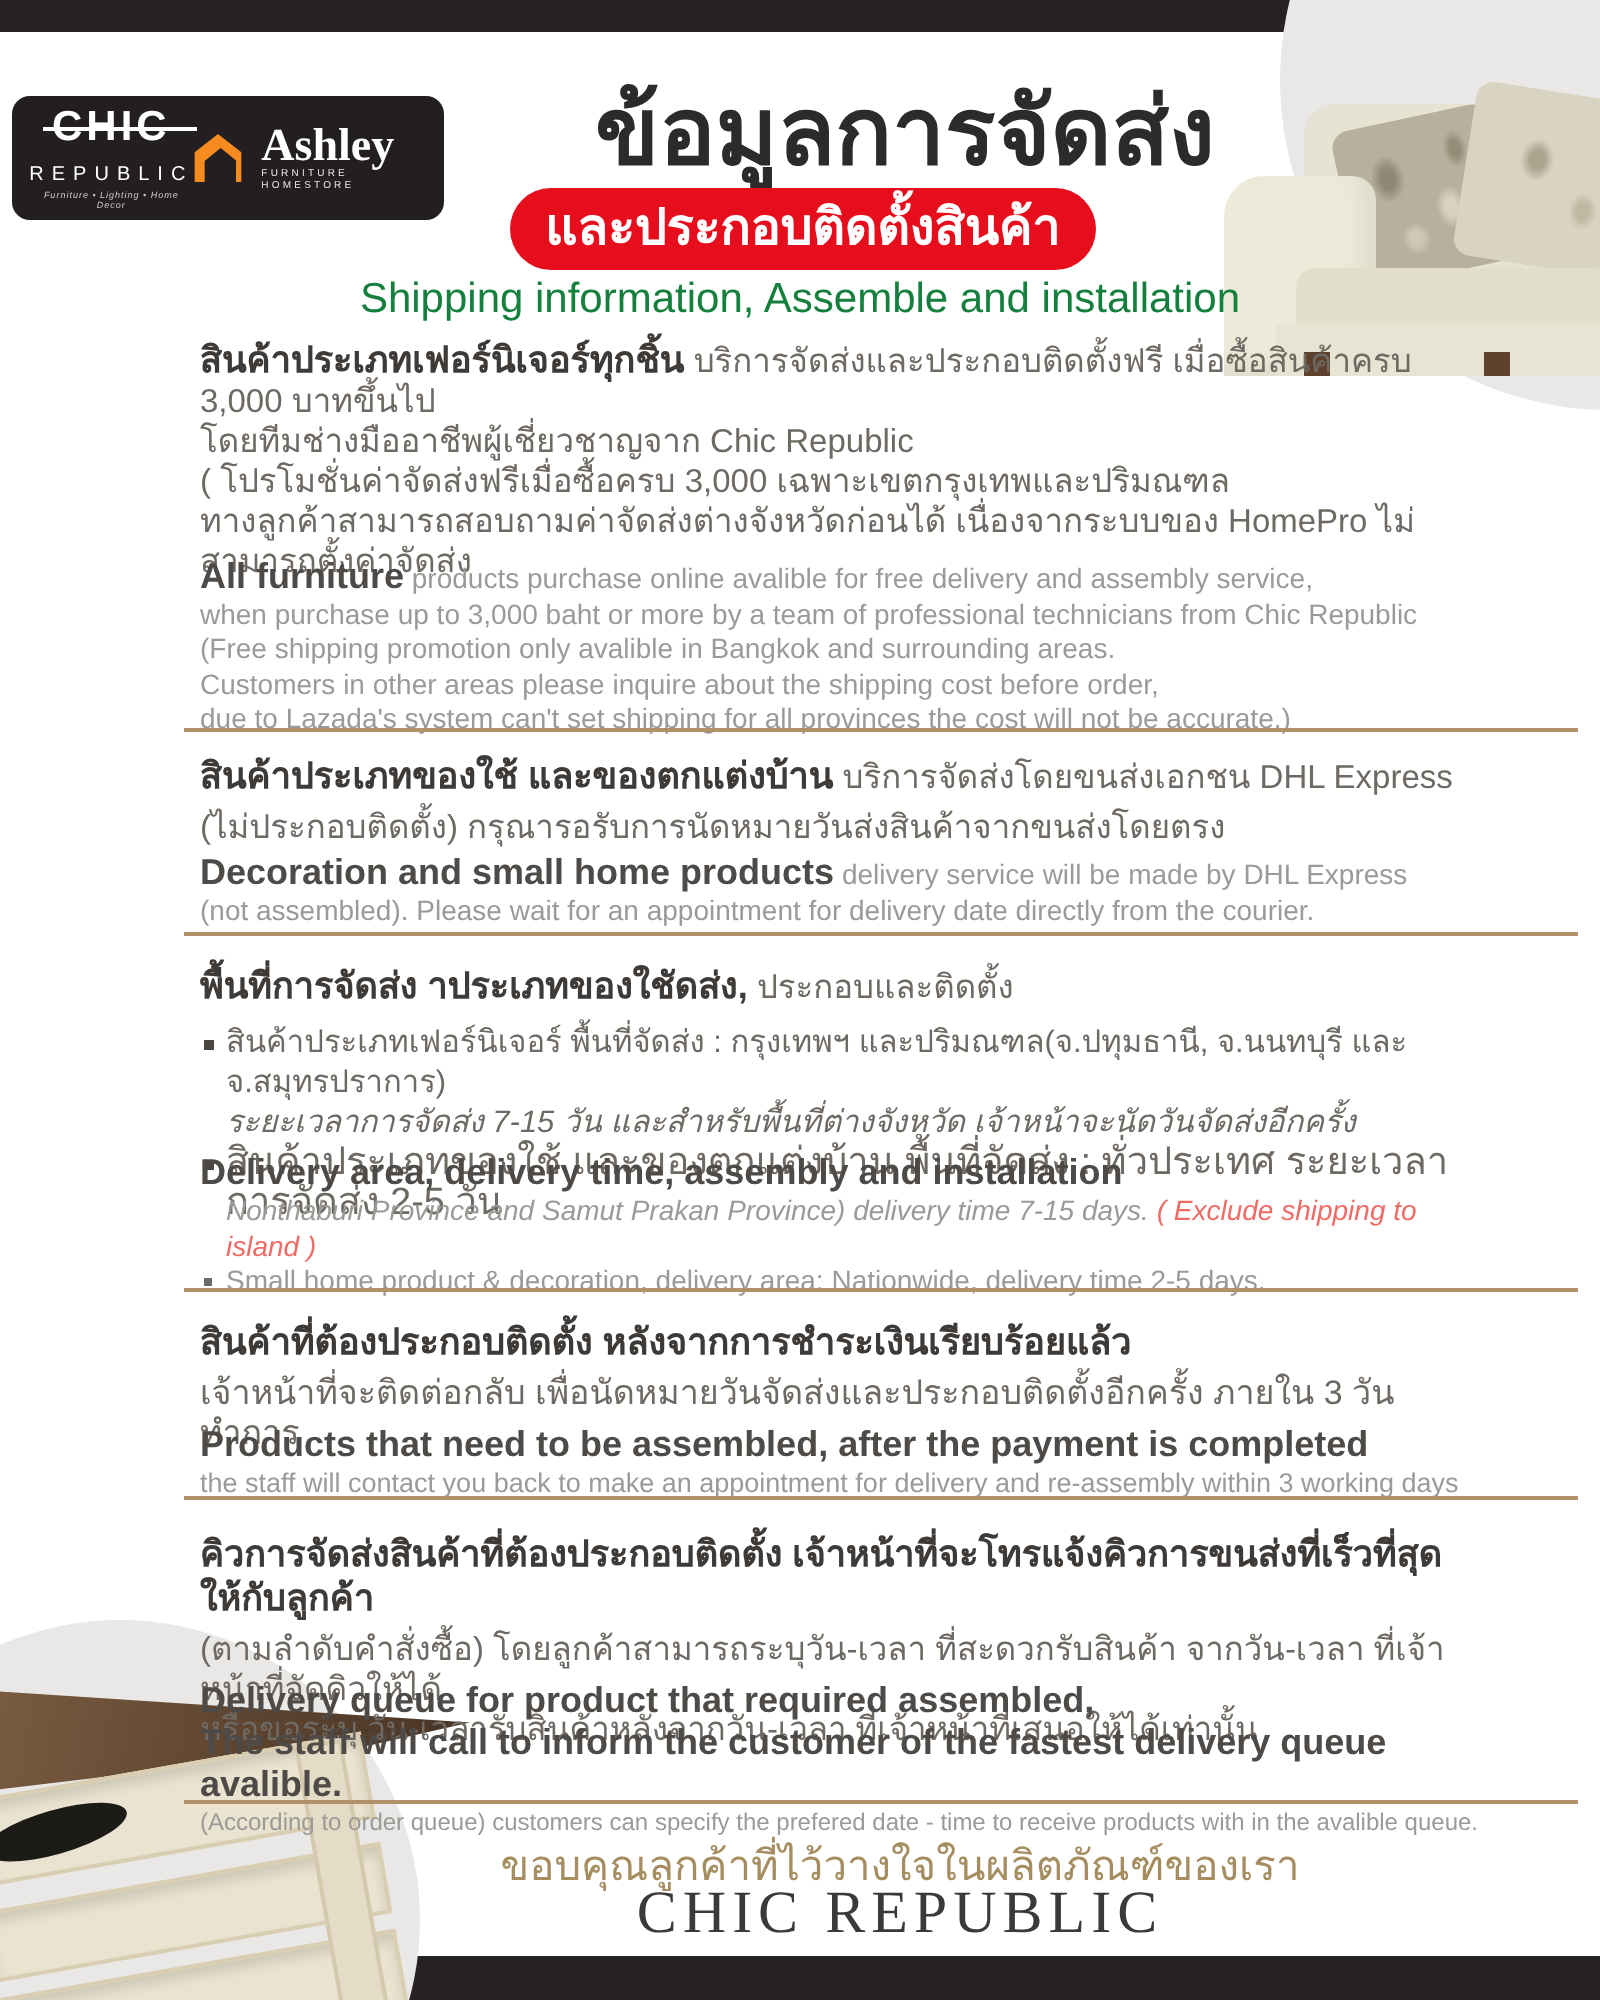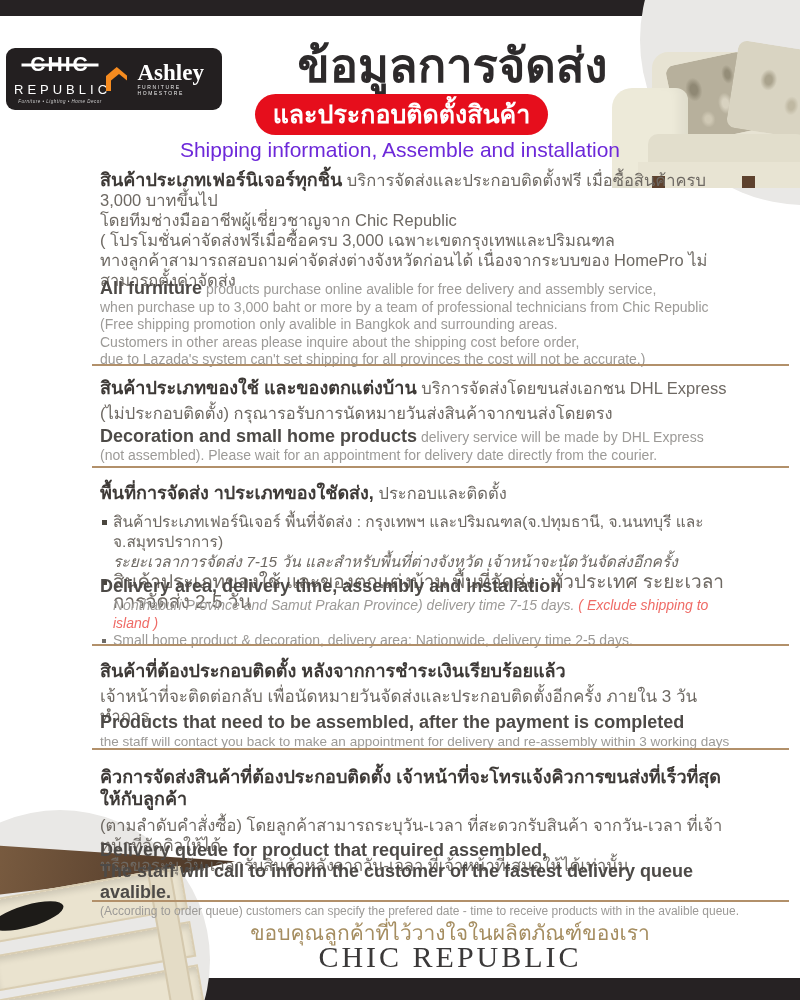--- a/index.html
+++ b/index.html
@@ -42,34 +42,34 @@
   .board{left:0;width:198px;background:#eae3cf;border:2px solid #d9cdb2;box-shadow:inset 0 4px 6px rgba(0,0,0,.12);}
   .bd1{top:0;height:40px;} .bd2{top:56px;height:32px;} .bd3{top:100px;height:34px;}
   .rail{left:168px;top:2px;width:20px;height:136px;background:#e4dcc6;border:2px solid #d4c8ad;}
   .blob{left:6px;top:12px;width:74px;height:22px;background:#1d1b18;border-radius:50%;transform:rotate(-6deg);}
   
   .logobox{position:absolute;left:6px;top:48px;width:216px;height:62px;background:#231f20;border-radius:9px;
            z-index:4;display:flex;align-items:center;justify-content:space-around;padding:0 8px;box-sizing:border-box;}
   .chic{color:#fff;text-align:center;position:relative;width:92px;}
   .chic-name{font-size:21px;font-weight:bold;letter-spacing:2px;line-height:20px;}
   .chic-strike{position:absolute;left:8px;top:10px;width:76px;height:1.5px;background:#231f20;box-shadow:0 0 0 .5px #fff;background:#fff;}
-  .chic-sub{font-size:13px;letter-spacing:4px;margin-top:8px;}
+  .chic-sub{font-size:10px;letter-spacing:4px;margin-top:8px;}
   .chic-tag{font-size:4.5px;letter-spacing:.5px;margin-top:2px;color:#cfcfcf;font-style:italic;}
   .ashley{display:flex;align-items:center;gap:10px;color:#fff;}
   .house{width:26px;height:24px;background:#f68b1f;clip-path:polygon(50% 0,100% 38%,100% 100%,0 100%,0 38%);position:relative;}
   .house-in{position:absolute;left:5px;top:7px;width:16px;height:17px;background:#231f20;
             clip-path:polygon(50% 0,100% 38%,100% 100%,0 100%,0 38%);}
   .ash-name{font-size:23px;font-weight:bold;line-height:21px;font-family:"Liberation Serif",serif;}
   .ash-sub{font-size:5px;letter-spacing:1.6px;color:#e8e8e8;margin-top:1px;}
   
   .title{position:absolute;left:230px;top:28px;width:445px;text-align:center;margin:0;
          font-size:47px;font-weight:bold;color:#2d2a2b;z-index:3;}
   .badge{position:absolute;left:255px;top:94px;width:293px;height:41px;background:#e60e1c;border-radius:22px;
          color:#fff;font-size:25px;font-weight:bold;text-align:center;line-height:40px;z-index:3;}
-  .subtitle{position:absolute;left:0;top:138px;width:800px;text-align:center;font-size:21px;color:#6d28d9;z-index:3;}
+  .subtitle{position:absolute;left:0;top:138px;width:800px;text-align:center;font-size:21px;color:#15803d;z-index:3;}
   
   .sec{position:absolute;left:100px;width:640px;z-index:3;}
   .th{font-size:16.5px;line-height:20px;margin:0;color:#6e6963;}
   .th .b, .thb{font-weight:bold;color:#3e3a37;font-size:18px;}
   .thb{line-height:22px;margin:0;}
   .en{font-size:14px;line-height:17.5px;margin:0;color:#9c9a97;}
   .enb{font-size:18px;line-height:21px;margin:0;font-weight:bold;color:#4d4a47;}
   .en .b{font-weight:bold;color:#4d4a47;font-size:18px;}
   .gap8{height:8px;} .gap5{height:5px;}
   .bullet{position:relative;padding-left:13px;}

